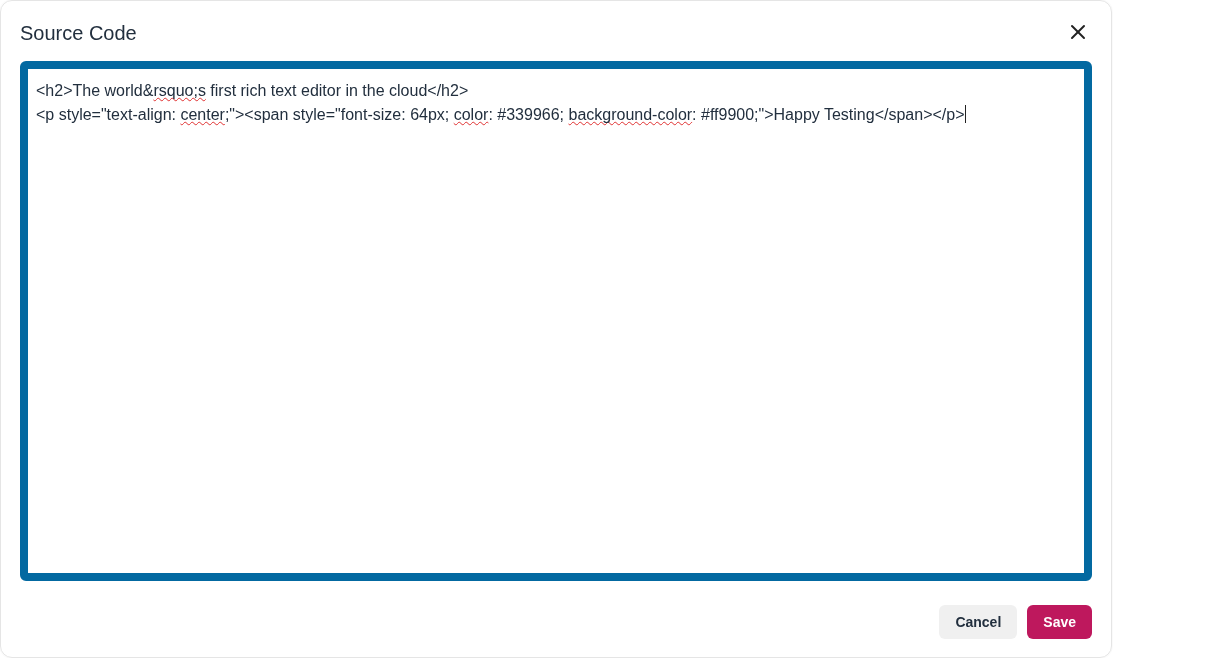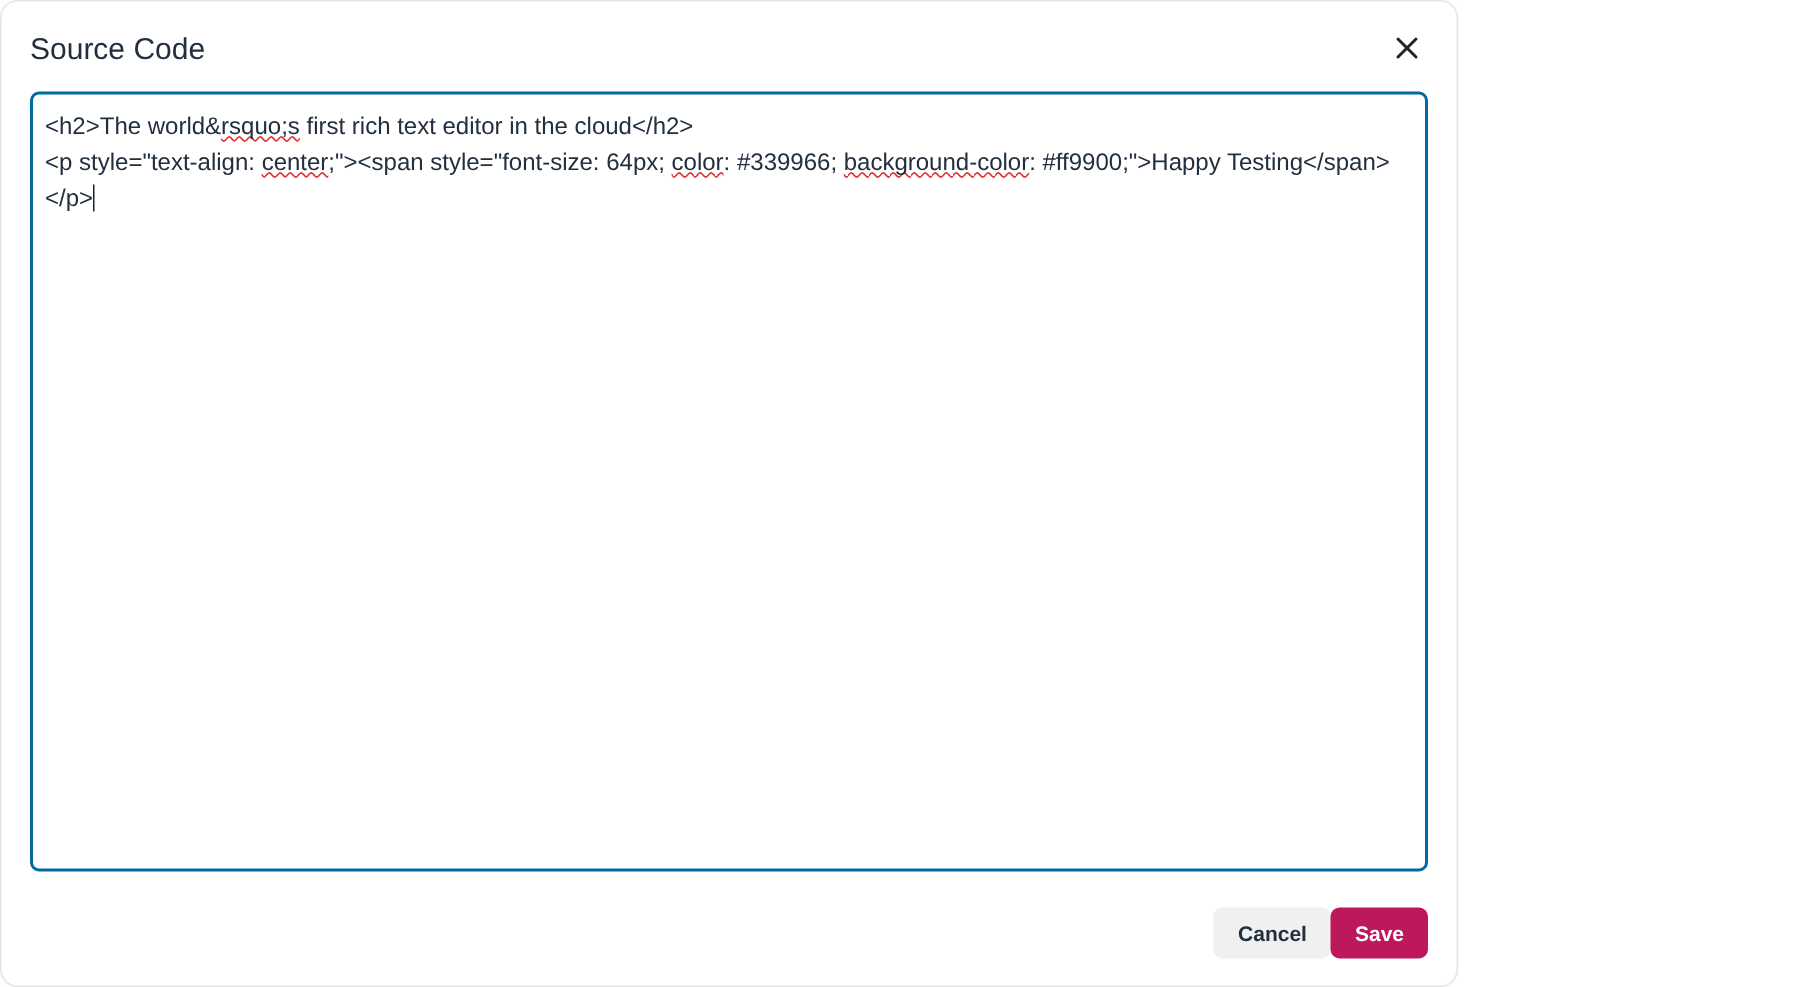--- a/index.html
+++ b/index.html
@@ -4,21 +4,21 @@
   <style>
     * { box-sizing: border-box; margin: 0; padding: 0; }
     body {
       font-family: -apple-system, BlinkMacSystemFont, "Segoe UI", Helvetica, Arial, sans-serif;
       background: #fff;
       width: 1208px;
       height: 658px;
       overflow: hidden;
     }
     .dialog {
-      width: 972px;
+      width: 1112px;
       height: 658px;
       border: 1px solid #e5e5e5;
       border-radius: 12px;
       padding: 18px 19px 18px 19px;
       display: flex;
       flex-direction: column;
       position: relative;
       box-shadow: 0 0 0 1px rgba(0,0,0,0.02);
     }
     .header {
@@ -46,21 +46,21 @@
     }
     .close-btn svg { width: 16px; height: 16px; }
     .editor-wrap {
       flex: 1;
       display: flex;
       flex-direction: column;
     }
     .code-area {
       flex: 1;
       width: 100%;
-      border: 2px solid #0369a1;
+      border: 8px solid #0369a1;
       border-radius: 6px;
       padding: 10px 8px;
       font-family: -apple-system, BlinkMacSystemFont, "Segoe UI", Helvetica, Arial, sans-serif;
       font-size: 16px;
       line-height: 1.5;
       color: #222f3e;
       resize: none;
       outline: none;
       white-space: pre-wrap;
       overflow: auto;
@@ -74,20 +74,21 @@
       display: inline-block;
       width: 1px;
       height: 1.1em;
       background: #222;
       vertical-align: text-bottom;
       margin-left: 0px;
     }
     .footer {
       display: flex;
       justify-content: flex-end;
+      gap: 10px;
       margin-top: 24px;
     }
     .btn {
       font-size: 14px;
       font-weight: 600;
       border-radius: 6px;
       padding: 9px 16px;
       border: none;
       cursor: pointer;
     }

